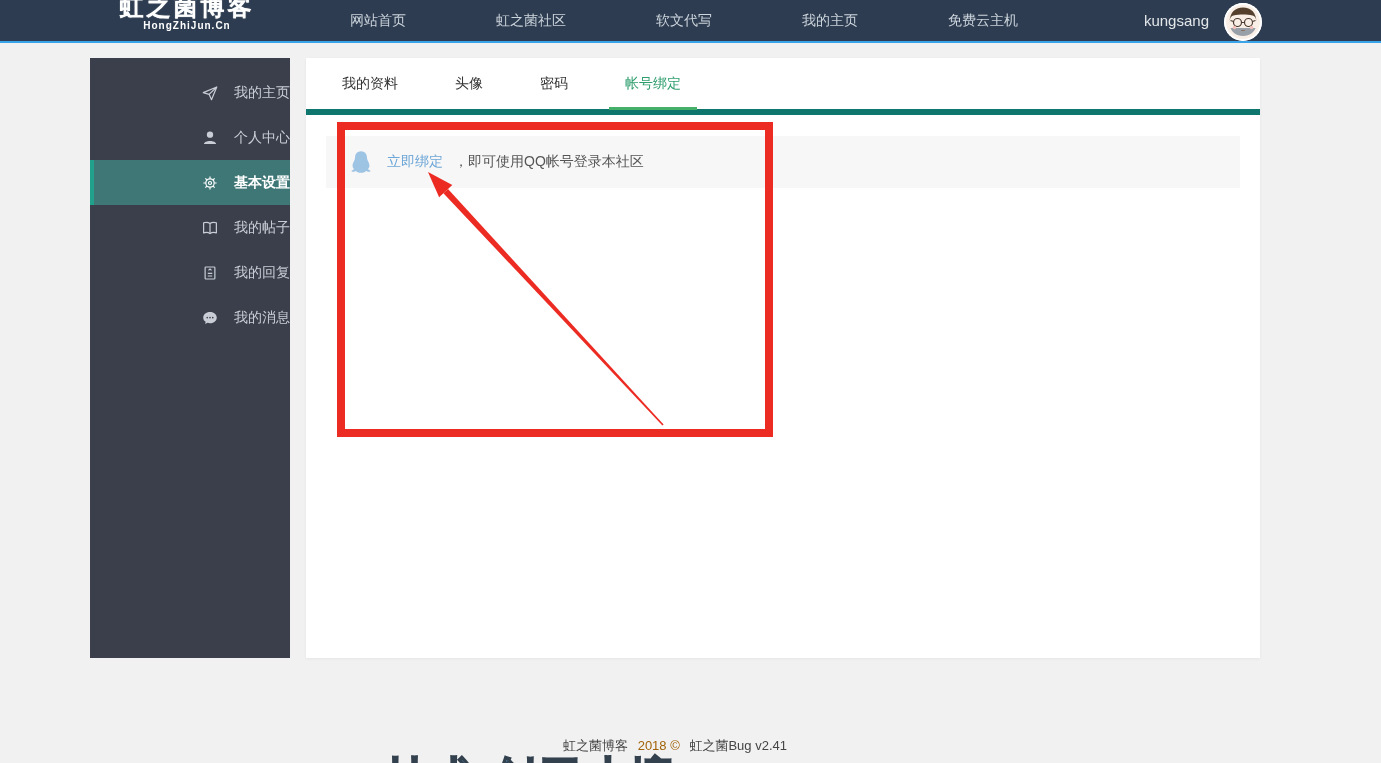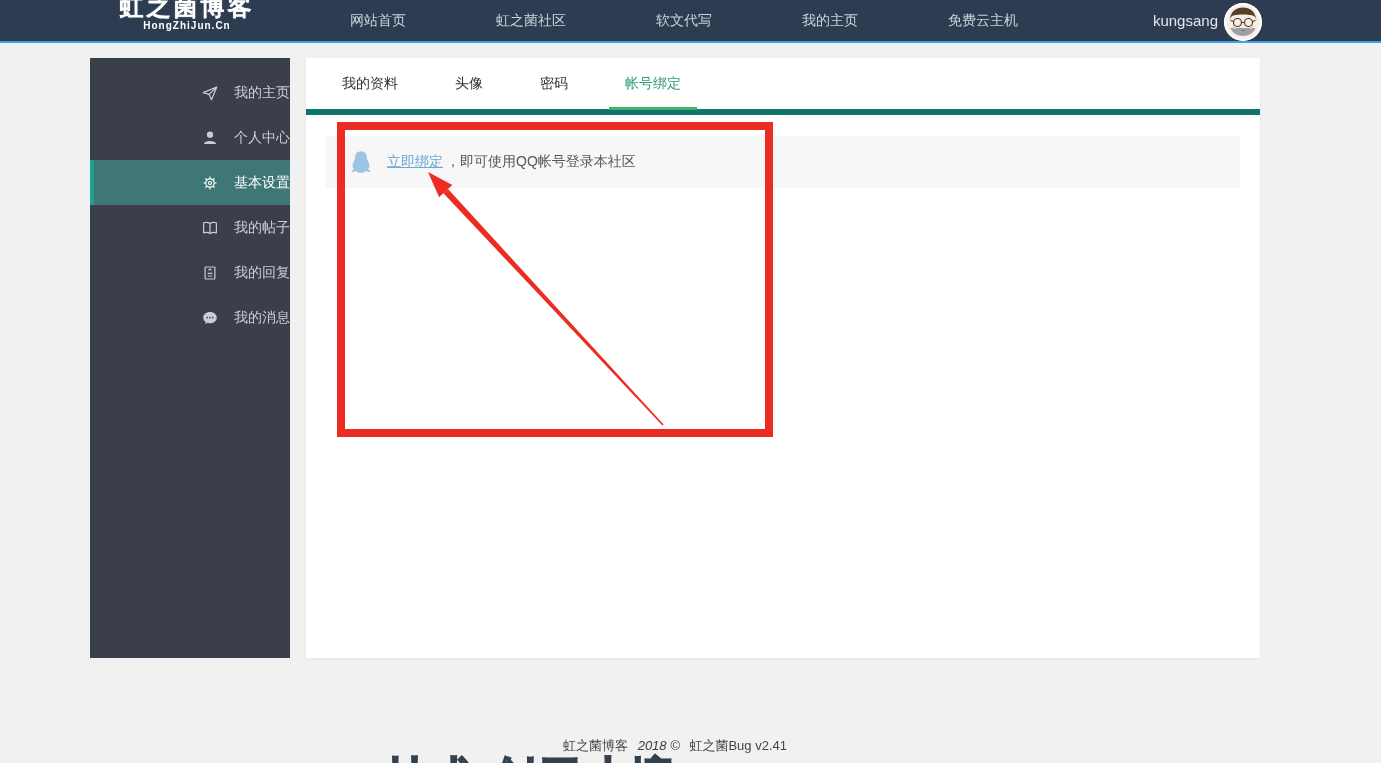--- a/index.html
+++ b/index.html
@@ -24,41 +24,41 @@
     text-shadow:0 0 1px #fff;
   }
   .logo-sub { font-size:10px; font-weight:700; letter-spacing:1px; line-height:15px; }
   .nav-items {
     position:absolute; left:350px; top:0; height:41px;
     display:flex; gap:90px; align-items:center;
   }
   .nav-item { color:#ccd4dc; font-size:14px; white-space:nowrap; cursor:pointer; }
   .user-area {
     position:absolute; right:119px; top:0; height:41px;
-    display:flex; align-items:center; gap:6px;
+    display:flex; align-items:center; gap:15px;
   }
   .username { color:#e3e7ea; font-size:15px; cursor:pointer; }
   .avatar {
     width:38px; height:38px; border-radius:50%; overflow:hidden;
     margin-top:2px; cursor:pointer; background:#fff; flex:none;
   }
   
   .sidebar {
     position:absolute; left:90px; top:58px; width:200px; height:600px;
     background:#3a3f4b; padding-top:12px;
   }
   .side-item {
     height:45px; display:flex; align-items:center; gap:15px;
     padding-left:27px; color:#c9ced6; font-size:14px; cursor:pointer;
     position:relative;
     justify-content:flex-end;
   }
   .side-item .icn { width:18px; height:18px; flex:none; display:flex; align-items:center; }
   .side-item svg { width:18px; height:18px; }
-  .side-item.active { background:#3e7776; color:#fff; }
+  .side-item.active { background:#3e7776; color:#fff;font-weight:bold; }
   .side-item.active::before {
     content:""; position:absolute; left:0; top:0; bottom:0; width:4px;
     background:#1fa18c;
   }
   
   .panel {
     position:absolute; left:306px; top:58px; width:954px; height:600px;
     background:#fff; box-shadow:0 1px 3px rgba(0,0,0,0.05);
   }
   .tabs {
@@ -73,37 +73,37 @@
   .tab.active::after {
     content:""; position:absolute; left:0; right:0; bottom:-1px; height:3px;
     background:#44b06a;
   }
   .bind-row {
     margin:21px 20px 0; height:52px; background:#f7f7f7;
     display:flex; align-items:center; padding:0 22px;
     font-size:14px; color:#555;
   }
   .qq-icn { width:26px; height:26px; margin-right:13px; flex:none; }
-  .bind-link { color:#6fa7d7; text-decoration:underline; cursor:pointer; margin-right:3px; }
+  .bind-link { color:#6fa7d7; cursor:pointer; margin-right:11px; }
   
   .annot-rect {
     position:absolute; left:337px; top:122px; width:436px; height:315px;
     border:8px solid #ec2b23; z-index:40; pointer-events:none;
   }
   .annot-arrow {
     position:absolute; left:0; top:0; width:1381px; height:763px;
     z-index:41; pointer-events:none;
   }
   
   .footer-text {
     position:absolute; top:737px; left:90px; width:1170px;
     text-align:center; font-size:13px; color:#454545;
   }
   .footer-text .sep { display:inline-block; width:6px; }
-  .footer-copy { color:#404040;font-style:italic; }
+  .footer-copy { color:#a16207; }
   .partial-slogan {
     position:absolute; left:386px; top:749px; z-index:5;
     font-size:44px; font-weight:900; letter-spacing:2px;
     color:#64b0e8; white-space:nowrap;
     -webkit-text-stroke:2px #33404e;
     text-shadow:0 0 1px #33404e;
   }
 </style>
 </head>
 <body>

